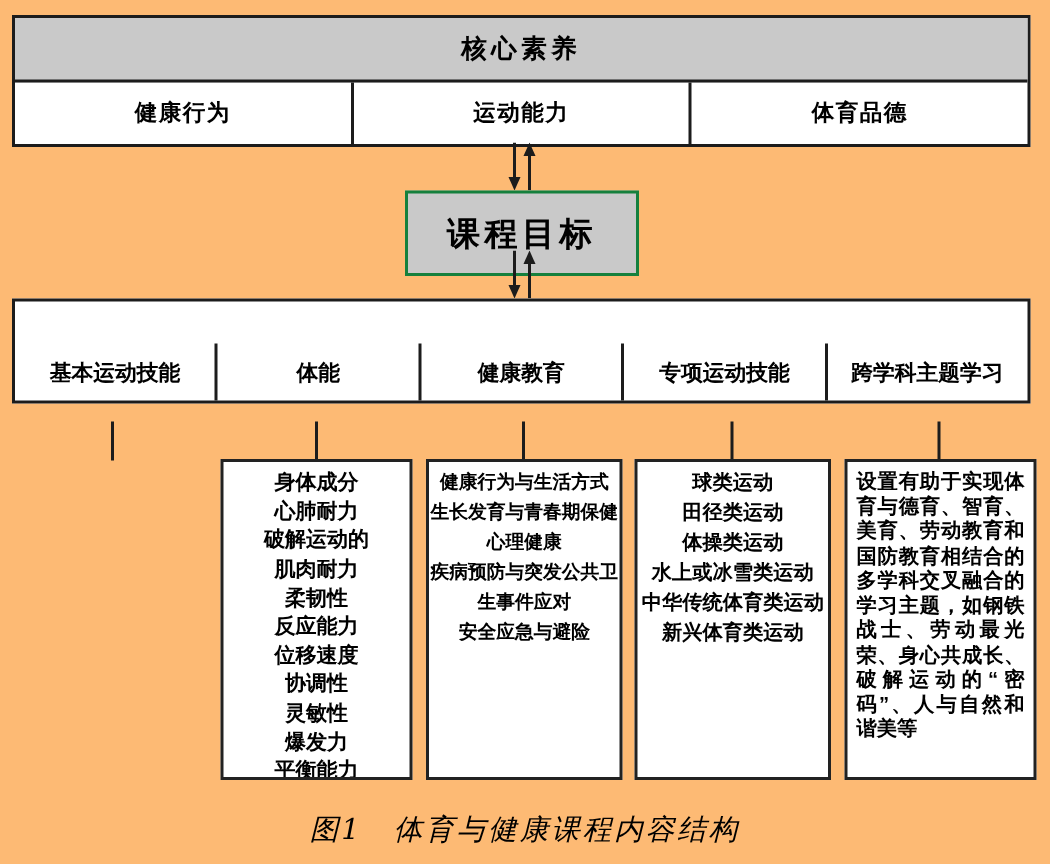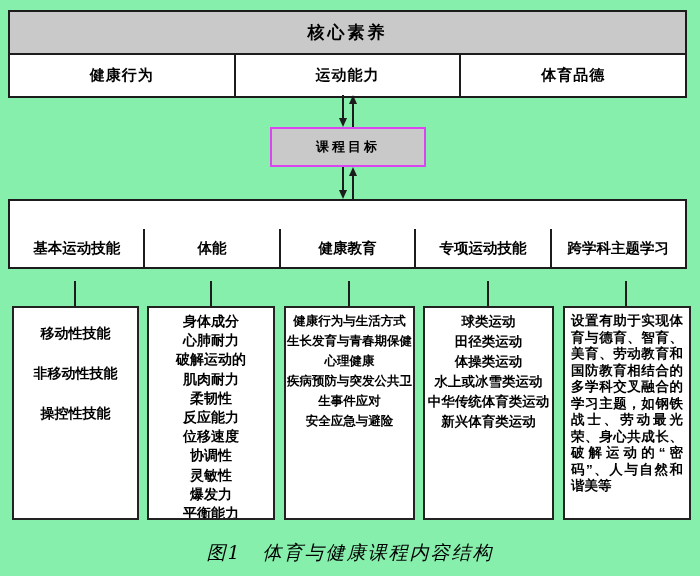--- a/index.html
+++ b/index.html
@@ -1,17 +1,17 @@
 <!DOCTYPE html>
 <html><head>
 <meta charset="utf-8">
 <style>
   html,body{margin:0;padding:0;background:#ffffff;}
   .page{
-    position:relative;width:700px;height:576px;background:#86efac;
+    position:relative;width:700px;height:576px;background:#fdba74;
     font-family:"Liberation Sans","DejaVu Sans",sans-serif;color:#000;overflow:hidden;
   }
   
   .tbl{position:absolute;left:8px;width:679px;border:2px solid #1c1c1c;background:#fff;box-sizing:border-box;}
   .tbl-header{
     height:41px;background:#c9c9c9;border-bottom:2px solid #1c1c1c;
     display:flex;align-items:center;justify-content:center;
     font-size:17px;font-weight:700;letter-spacing:3px;
   }
   .tbl-row{display:flex;}
@@ -21,24 +21,24 @@
   }
   .tbl-row .cell + .cell{border-left:2px solid #1c1c1c;}
   .top-table{top:10px;}
   .top-table .tbl-row{height:41px;}
   .content-table{top:199px;}
   .content-table .tbl-header{height:40px;}
   .content-table .tbl-row{height:38px;margin-top:28px;}
   .content-table .tbl-row .cell{font-size:14.5px;letter-spacing:0;}
   
   .objective-box{
-    position:absolute;left:270px;top:127px;width:156px;height:40px;
-    background:#c9c9c9;border:2px solid #d946ef;box-sizing:border-box;
+    position:absolute;left:270px;top:127px;width:156px;height:57px;
+    background:#c9c9c9;border:2px solid #15803d;box-sizing:border-box;
     display:flex;align-items:center;justify-content:center;
-    font-size:13px;font-weight:700;letter-spacing:3px;
+    font-size:22px;font-weight:700;letter-spacing:3px;
   }
   
   .arrow{position:absolute;left:337px;width:22px;height:32px;}
   .arrow-top{top:95px;}
   .arrow-bottom{top:167px;}
   .connector{position:absolute;top:281px;width:2px;height:26px;background:#1c1c1c;}
   
   .detail-box{
     position:absolute;top:306px;height:214px;border:2px solid #222;background:#fff;
     box-sizing:border-box;font-weight:700;text-align:center;overflow:hidden;
@@ -98,23 +98,20 @@
       <div class="cell">跨学科主题学习</div>
     </div>
   </div>
 
   <div class="connector" style="left:74px"></div>
   <div class="connector" style="left:210px"></div>
   <div class="connector" style="left:348px"></div>
   <div class="connector" style="left:487px"></div>
   <div class="connector" style="left:625px"></div>
 
-  <div class="detail-box box-basic detail-list">移动性技能
-非移动性技能
-操控性技能</div>
 
   <div class="detail-box box-fitness detail-list">身体成分
 心肺耐力
 破解运动的
 肌肉耐力
 柔韧性
 反应能力
 位移速度
 协调性
 灵敏性

